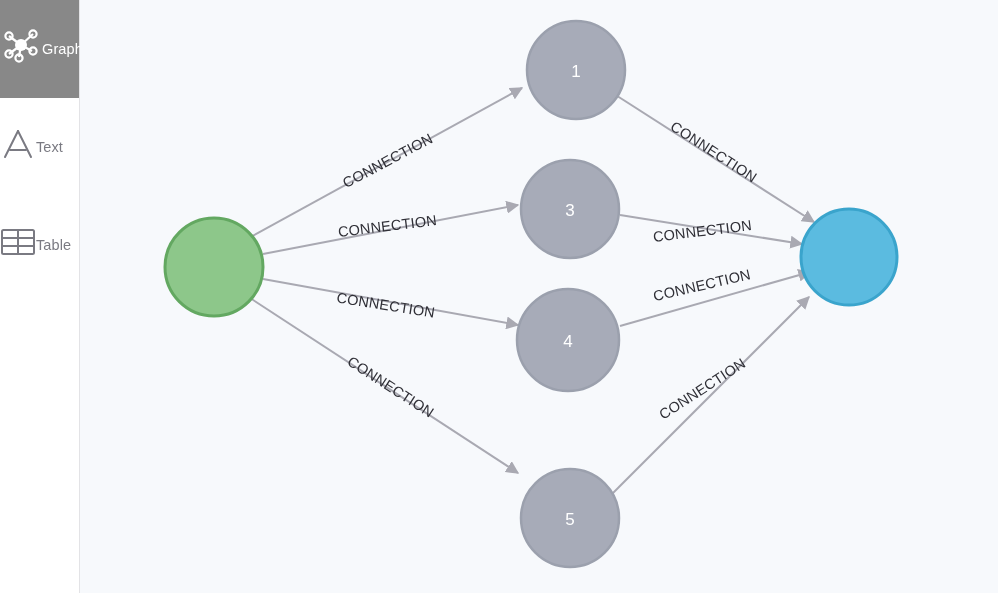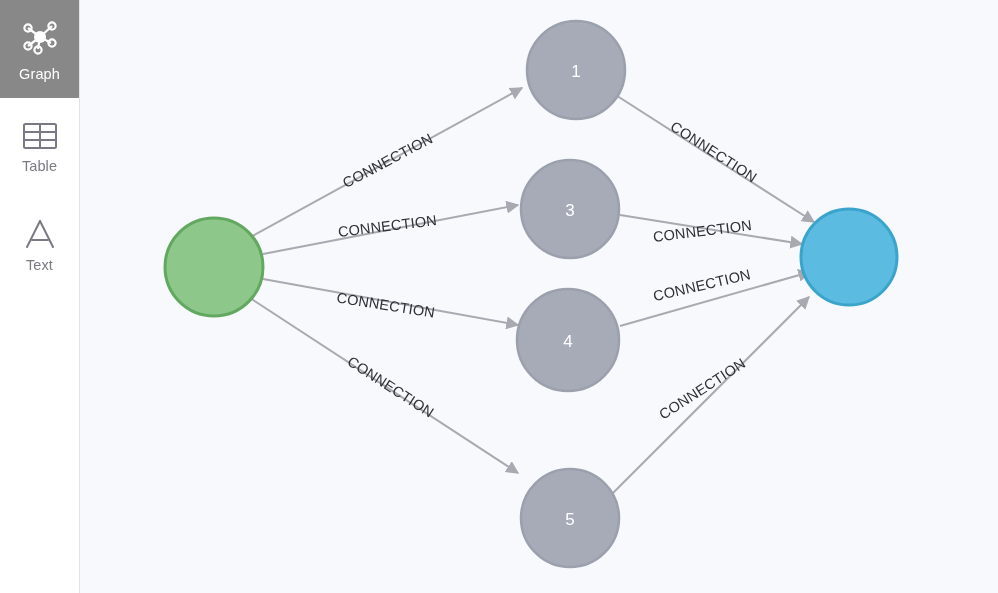--- a/index.html
+++ b/index.html
@@ -23,23 +23,22 @@
     width: 80px;
     height: 593px;
     background: #ffffff;
     border-right: 1px solid #e3e3e6;
     flex: 0 0 80px;
   }
   .nav-item {
     width: 79px;
     height: 98px;
     display: flex;
-    flex-direction: column;
+    flex-direction: row;
     align-items: center;
-    justify-content: center;
     cursor: pointer;
     user-select: none;
   }
   .nav-item .nav-icon {
     display: block;
     line-height: 0;
     margin-bottom: 7px;
   }
   .nav-item .nav-label {
     font-size: 14.5px;
@@ -122,45 +121,45 @@
           <circle cx="9" cy="29" r="3.6" fill="none" stroke="#ffffff" stroke-width="2.2"></circle>
           <circle cx="33" cy="26" r="3.6" fill="none" stroke="#ffffff" stroke-width="2.2"></circle>
           <circle cx="19" cy="33" r="3.6" fill="none" stroke="#ffffff" stroke-width="2.2"></circle>
         </svg>
       </span>
       <span class="nav-label">Graph</span>
     </div>
 
     <div class="nav-item">
       <span class="nav-icon">
+        <svg width="36" height="32" viewBox="0 0 36 32">
+          <g stroke="#7a7a82" stroke-width="2" fill="none" stroke-linecap="round">
+            <line x1="18" y1="3" x2="5" y2="29"></line>
+            <line x1="18" y1="3" x2="31" y2="29"></line>
+            <line x1="10" y1="22" x2="26" y2="22"></line>
+          </g>
+        </svg>
+      </span>
+      <span class="nav-label">Text</span>
+    </div>
+
+    <div class="nav-item">
+      <span class="nav-icon">
         <svg width="36" height="30" viewBox="0 0 36 30">
           <g stroke="#7a7a82" stroke-width="2" fill="none">
             <rect x="2" y="3" width="32" height="24" rx="1.5"></rect>
             <line x1="2" y1="11" x2="34" y2="11"></line>
             <line x1="2" y1="19" x2="34" y2="19"></line>
             <line x1="18" y1="3" x2="18" y2="27"></line>
           </g>
         </svg>
       </span>
       <span class="nav-label">Table</span>
     </div>
 
-    <div class="nav-item">
-      <span class="nav-icon">
-        <svg width="36" height="32" viewBox="0 0 36 32">
-          <g stroke="#7a7a82" stroke-width="2" fill="none" stroke-linecap="round">
-            <line x1="18" y1="3" x2="5" y2="29"></line>
-            <line x1="18" y1="3" x2="31" y2="29"></line>
-            <line x1="10" y1="22" x2="26" y2="22"></line>
-          </g>
-        </svg>
-      </span>
-      <span class="nav-label">Text</span>
-    </div>
-
 
   </div>
 
   <div id="canvas">
     <svg id="graph-svg" viewBox="0 0 919 593">
       <defs>
         <marker id="arrow" viewBox="0 0 10 10" refX="9" refY="5" markerWidth="6.5" markerHeight="6.5" orient="auto-start-reverse">
           <path d="M 0 0 L 10 5 L 0 10 z" fill="#a9a9b2"></path>
         </marker>
       </defs>

